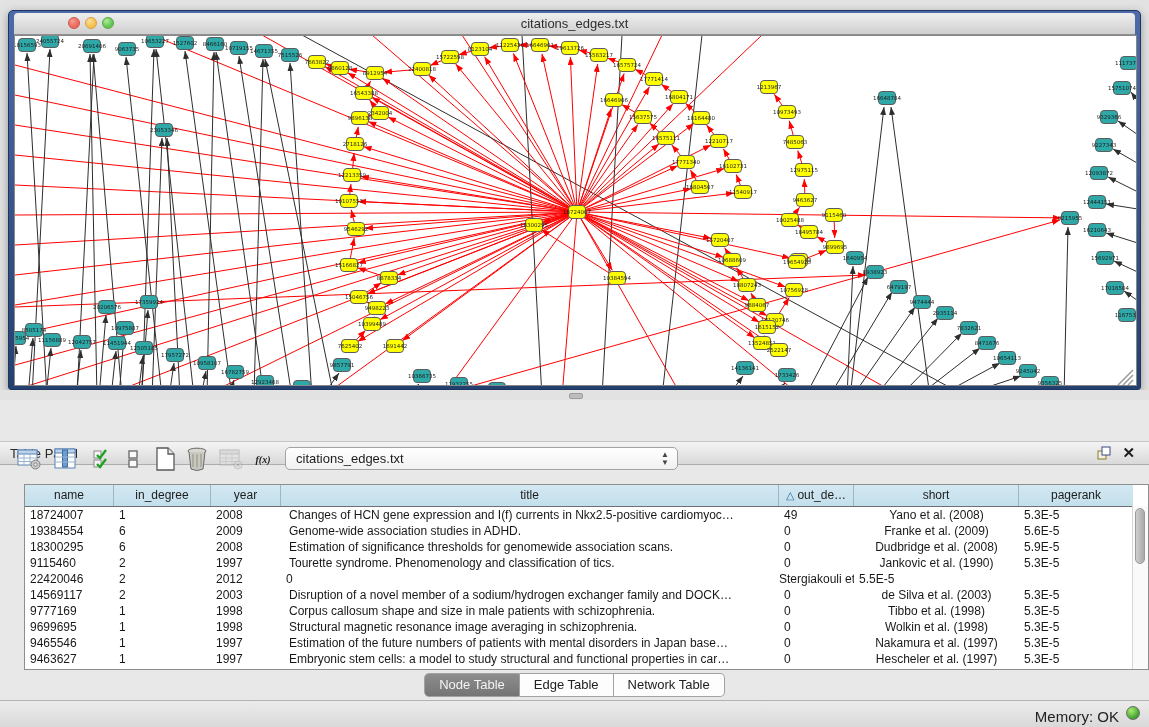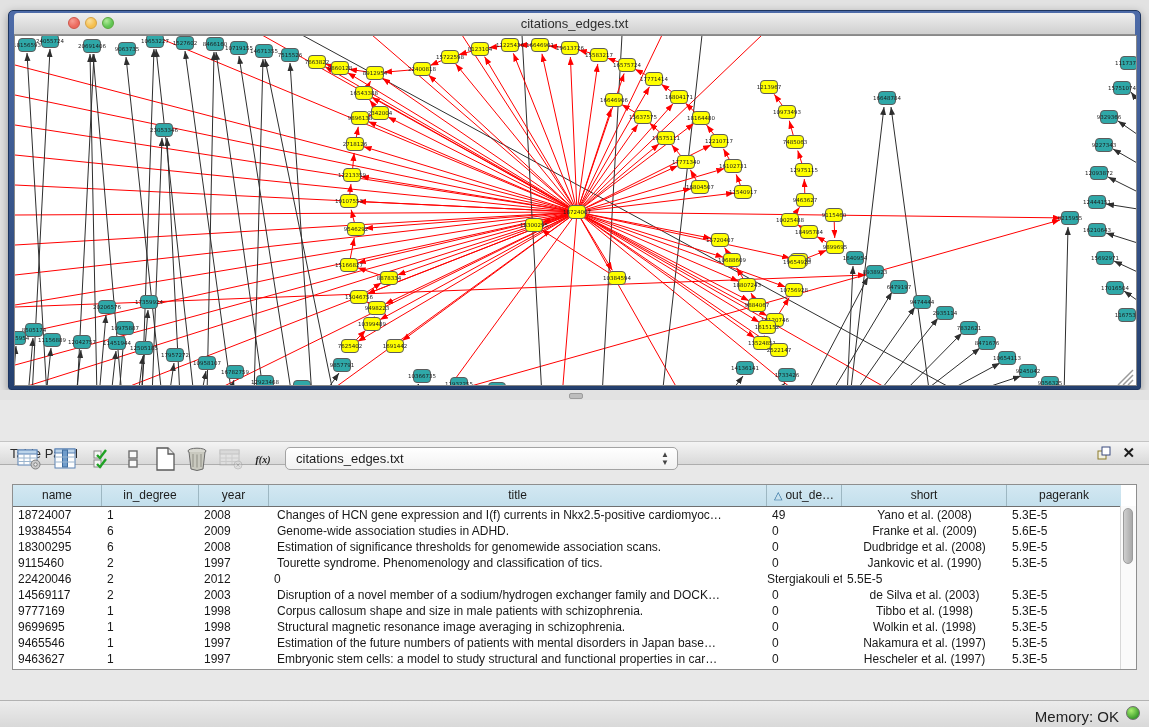--- a/index.html
+++ b/index.html
@@ -36,21 +36,21 @@
   #panel-toolbar{position:absolute;left:0;top:36px;width:1149px;height:46px;}
   .tb-icon{position:absolute;top:8px;width:30px;height:30px;display:flex;align-items:center;justify-content:center;}
   .tb-icon svg{display:block;}
   .disabled{opacity:.45;}
   #fx-icon{font-family:"Liberation Serif",serif;font-style:italic;font-weight:bold;font-size:10px;color:#222;}
   #table-selector{position:absolute;left:285px;top:11px;width:393px;height:23px;border:1px solid #a3a3a3;border-radius:5px;
     background:linear-gradient(#ffffff,#f1f1f1);box-sizing:border-box;font-size:13px;color:#1c1c1c;
     padding:3px 22px 0 10px;cursor:default;}
   #selector-arrows{position:absolute;right:8px;top:3px;font-size:8px;line-height:8px;color:#444;text-align:center;}
 
-  #data-table{position:absolute;left:12px;top:84px;width:1125px;height:186px;background:#fff;border:1px solid #8e8e8e;
+  #data-table{position:absolute;left:24px;top:84px;width:1125px;height:186px;background:#fff;border:1px solid #8e8e8e;
     box-sizing:border-box;overflow:hidden;}
   .hdr-row{display:grid;grid-template-columns:89px 97px 70px 498px 75px 165px 1fr;height:21px;
     background:linear-gradient(#d3e8f2,#c3dfec);border-bottom:1px solid #6f6f6f;margin-right:15px;}
   .hdr-cell{font-size:12px;color:#1c1c1c;text-align:center;line-height:21px;border-right:1px solid #9db7c2;
     overflow:hidden;white-space:nowrap;}
   .hdr-cell:last-child{border-right:none;}
   .sort-glyph{color:#2d6e9e;font-size:11px;margin-right:3px;}
   #table-body{margin-right:15px;}
   .row{display:grid;grid-template-columns:89px 97px 70px 498px 75px 165px 1fr;height:16px;}
   .cell{font-size:12px;color:#181818;line-height:16px;padding-left:5px;white-space:nowrap;overflow:hidden;}
@@ -936,19 +936,24 @@
             <div class="cell c-outdegree">0</div>
             <div class="cell c-short">Hescheler et al. (1997)</div>
             <div class="cell c-pagerank">5.3E-5</div>
           </div>
         </div>
       <div id="v-scrollbar">
         <div id="v-thumb"></div>
       </div>
     </div>
 
+    <div id="table-tabs">
+        <div class="tab active">Node Table</div>
+        <div class="tab">Edge Table</div>
+        <div class="tab">Network Table</div>
+      </div>
   </div>
 
   <div id="status-bar">
     <span id="memory-label">Memory: OK</span>
     <span id="memory-led"></span>
   </div>
 </div>
 
 </body></html>

